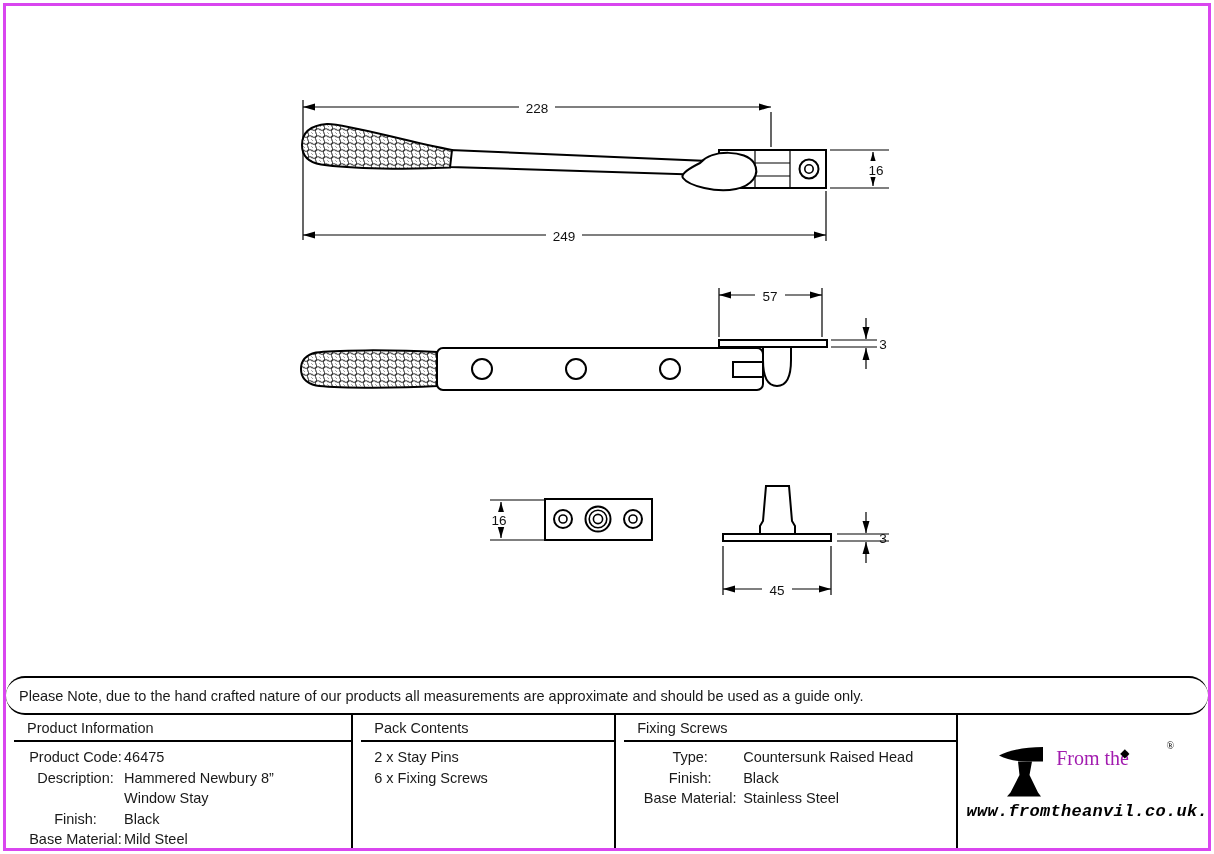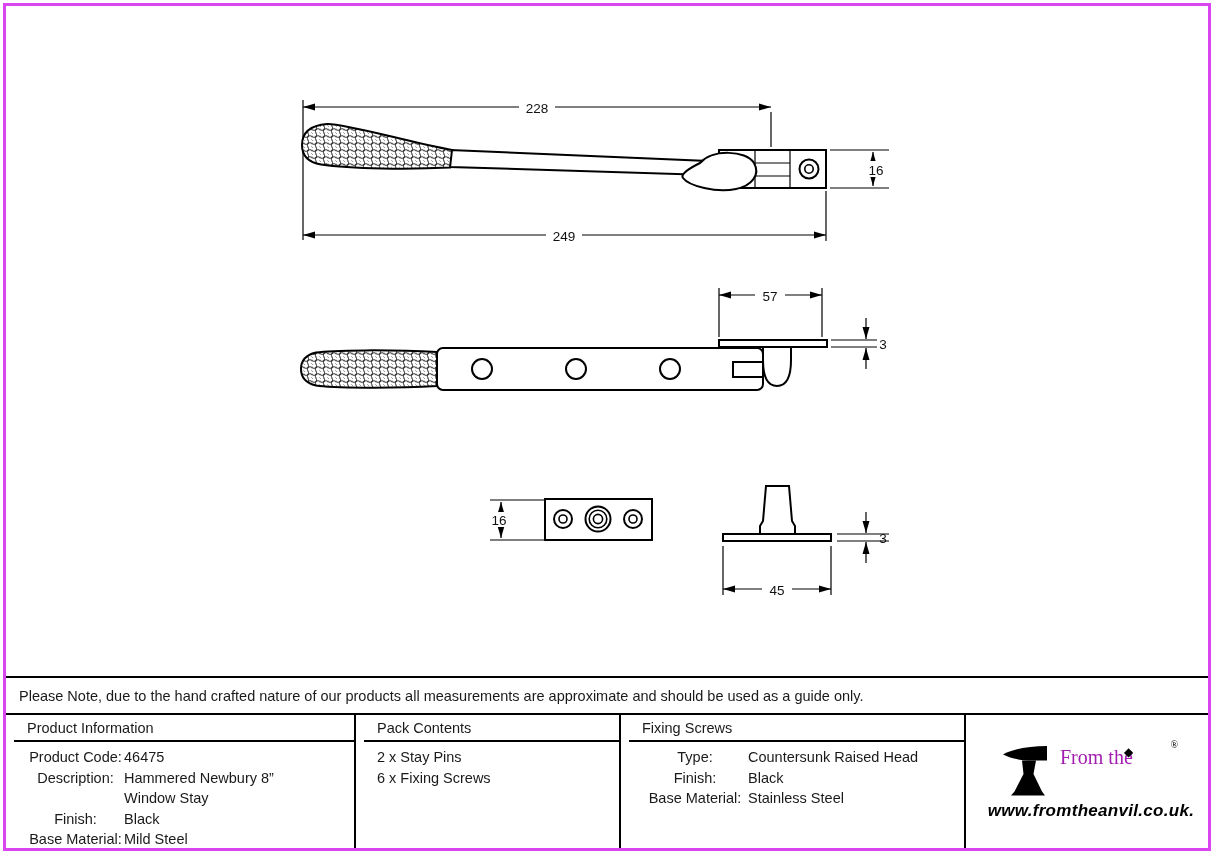--- a/index.html
+++ b/index.html
@@ -3,21 +3,21 @@
 <meta charset="utf-8">
 <style>
   html,body{margin:0;padding:0;background:#fff;}
   .page{position:relative;width:1214px;height:854px;background:#fff;overflow:hidden;
         font-family:"Liberation Sans",sans-serif;color:#1a1a1a;}
   .frame{position:absolute;left:3px;top:3px;right:3px;bottom:3px;border:3px solid #d946ef;}
   .drawing{position:absolute;left:0;top:0;}
 
   .note{position:absolute;left:0;right:0;top:670px;height:39px;box-sizing:border-box;
         border-top:2px solid #000;border-bottom:2px solid #000;
-        display:flex;align-items:center;padding-left:13px;font-size:14.5px;}
+        display:flex;align-items:center;padding-left:13px;font-size:14.5px;border-radius:19px;}
 
   .spec-table{position:absolute;left:0;right:0;top:709px;bottom:0;display:flex;}
   .col{box-sizing:border-box;margin-left:8px;}
   .c1{width:342px;border-right:2px solid #000;}
   .c2{width:257px;border-right:2px solid #000;}
   .c3{width:337px;border-right:2px solid #000;}
   .c4{flex:1;display:flex;align-items:center;justify-content:center;}
   .col-header{height:27px;box-sizing:border-box;border-bottom:2px solid #000;
               display:flex;align-items:center;padding-left:13px;font-size:14.5px;}
   .col-body{padding:5px 6px 0 13px;font-size:14.5px;line-height:20.5px;}
@@ -31,21 +31,21 @@
   .logo-row{position:relative;width:178px;height:56px;}
   .anvil-glyph{position:absolute;left:0;top:3px;}
   .anvil-glyph path{fill:#000;}
   .logo-brand{position:absolute;left:41px;top:4px;font-family:"Liberation Serif",serif;
               font-size:52px;line-height:1;letter-spacing:1px;color:#000;}
   .logo-from{position:absolute;left:58px;top:4px;font-family:"Liberation Serif",serif;
              font-size:20px;color:#a21caf;}
   .logo-diamond{position:absolute;left:122px;top:3px;font-size:12px;color:#000;}
   .logo-reg{position:absolute;right:2px;top:-3px;font-family:"Liberation Serif",serif;
             font-size:10px;color:#000;}
-  .logo-url{font-family:Liberation Sans, sans-serif;font-style:italic;font-weight:bold;
+  .logo-url{font-family:Liberation Mono, monospace;font-style:italic;font-weight:bold;
             font-size:17px;letter-spacing:0.3px;margin-top:3px;color:#000;}
 
   svg text.dim{font-family:"Liberation Sans",sans-serif;font-size:13.5px;fill:#111;}
   .ln{stroke:#000;stroke-width:1.2;fill:none;}
   .part{stroke:#000;stroke-width:2;fill:#fff;}
   .part-thin{stroke:#000;stroke-width:1.6;fill:#fff;}
   .hatched{stroke:#000;stroke-width:2;}
 </style>
 </head>
 <body>

